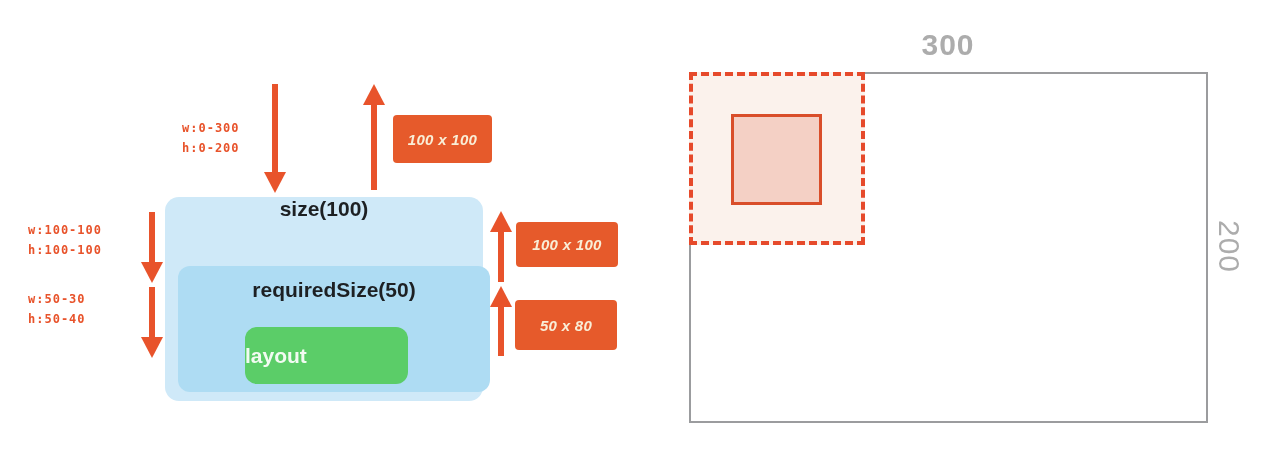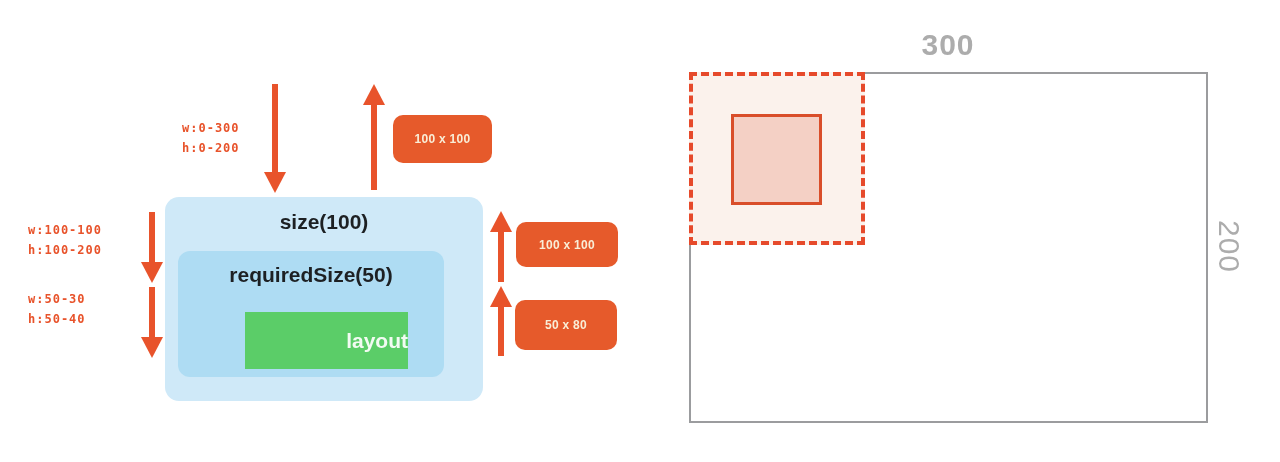--- a/index.html
+++ b/index.html
@@ -16,32 +16,32 @@
   .abs{position:absolute;}
   
   .constraint-label{
     font-family:"DejaVu Sans Mono", monospace;
     font-weight:700; font-size:12px; line-height:20px; letter-spacing:1px;
     color:var(--orange); white-space:pre;
   }
   
   .badge{
     background:var(--badge-bg); color:var(--badge-text);
-    border-radius:10px; display:flex; align-items:center; justify-content:center;
-    font-size:12px; font-weight:700; letter-spacing:.3px;
+    border-radius:4px; display:flex; align-items:center; justify-content:center;
+    font-size:15px; font-weight:700; letter-spacing:.3px;font-style:italic;
   }
   
   .box-outer{ background:var(--outer-blue); border-radius:14px; }
   .box-inner{ background:var(--inner-blue); border-radius:12px; }
   .modifier-title{
     text-align:center; font-size:21px; font-weight:700; color:var(--dark-text);
   }
   .layout-chip{
-    background:var(--green); border-radius:0;
-    display:flex; align-items:center; justify-content:flex-end;
+    background:var(--green); border-radius:12px;
+    display:flex; align-items:center; justify-content:flex-start;
     color:var(--green-text); font-size:21px; font-weight:700;
   }
   .arrow{ display:block; }
   .arrow svg{ display:block; }
   
   .parent-rect{ background:#fff; border:2px solid var(--gray-border); }
   .dashed-region{ background:var(--dash-fill); border:4px dashed var(--dash-orange); }
   .layout-square{ background:var(--sq-fill); border:3px solid var(--sq-border); }
   .dim-label{ color:var(--gray-label); font-size:30px; font-weight:400; letter-spacing:1px; }
   .dim-label.vertical{ writing-mode:vertical-rl; }
@@ -62,30 +62,30 @@
   <div class="abs arrow" style="left:361px; top:84px; height:106px;">
       <svg width="26" height="106" viewBox="0 0 26 106">
         <path d="M13 106V18" stroke="var(--orange)" stroke-width="6" fill="none"></path>
         <polygon points="2,21 24,21 13,0" fill="var(--orange)"></polygon>
       </svg>
     </div>
 
   <div class="abs badge" style="left:393px; top:115px; width:99px; height:48px;">100 x 100</div>
 
   <div class="abs box-outer" style="left:165px; top:197px; width:318px; height:204px;">
-    <div class="modifier-title" style="padding-top:13px;">size(100)</div>
-    <div class="box-inner abs" style="left:13px; top:54px; width:266px; height:126px;">
+    <div class="modifier-title" style="">size(100)</div>
+    <div class="box-inner abs" style="left:13px; top:69px; width:312px; height:126px;">
       <div class="modifier-title" style="padding-top:12px;">requiredSize(50)</div>
       <div class="layout-chip abs" style="left:67px; top:61px; width:163px; height:57px;">
         <span>layout</span>
       </div>
     </div>
   </div>
 
-  <div class="abs constraint-label" style="left:28px; top:220px;"><span>w:100-100</span><br><span>h:100-200</span></div>
+  <div class="abs constraint-label" style="left:28px; top:220px;"><span>w:100-100</span><br><span>h:100-100</span></div>
 
   <div class="abs arrow" style="left:139px; top:212px; height:71px;">
       <svg width="26" height="71" viewBox="0 0 26 71">
         <path d="M13 0V53" stroke="var(--orange)" stroke-width="6" fill="none"></path>
         <polygon points="2,50 24,50 13,71" fill="var(--orange)"></polygon>
       </svg>
     </div>
 
   <div class="abs constraint-label" style="left:28px; top:289px;"><span>w:50-30</span><br><span>h:50-40</span></div>
 

